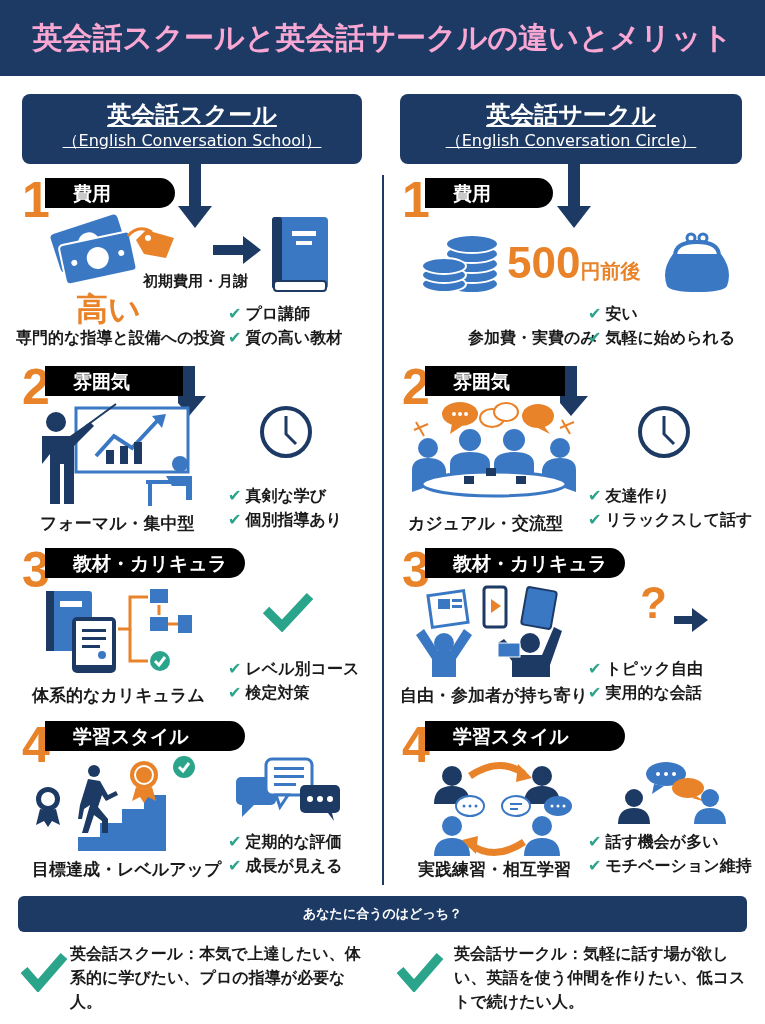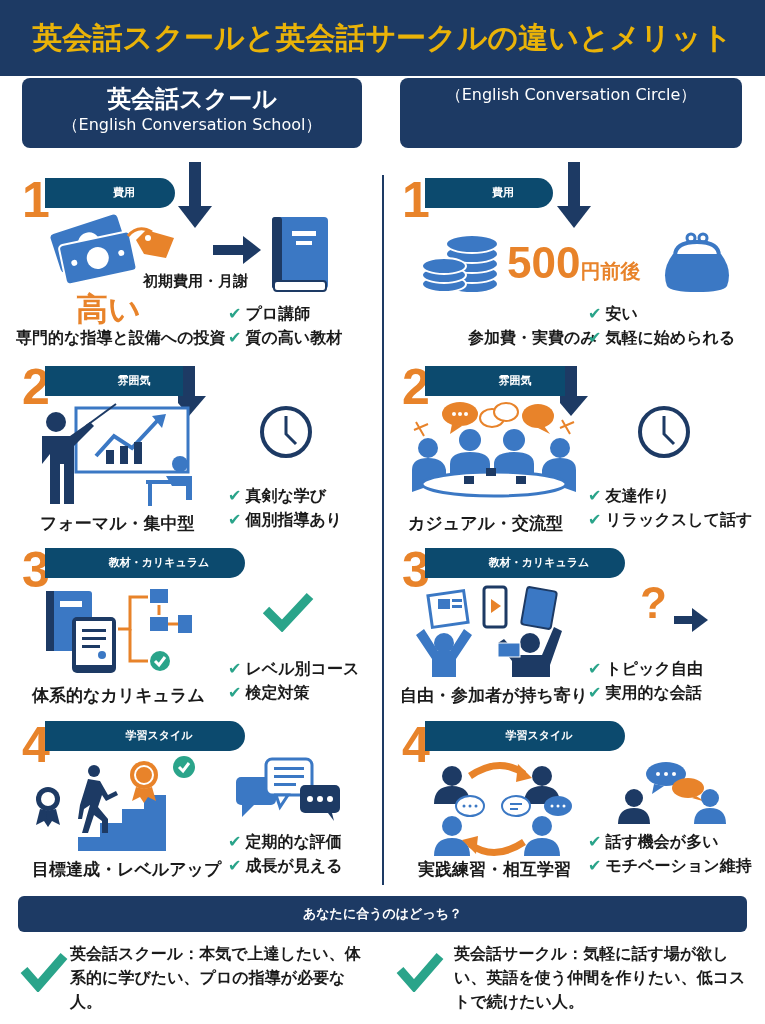--- a/index.html
+++ b/index.html
@@ -3,40 +3,40 @@
 <meta charset="utf-8">
 <style>
   * { box-sizing: border-box; margin: 0; padding: 0; }
   html, body { width: 765px; height: 1024px; background: #ffffff; overflow: hidden; }
   body { font-family: "DejaVu Sans", "Liberation Sans", sans-serif; color: #1a1a1a; position: relative; }
 
   .title-bar {
     position: absolute; left: 0; top: 0; width: 765px; height: 76px;
     background: #1d3a64; display: flex; align-items: center; justify-content: center;
   }
-  .title-bar h1 { color: #eab308; font-size: 30px; font-weight: bold; letter-spacing: 0px; }
+  .title-bar h1 { color: #f9a8d4; font-size: 30px; font-weight: bold; letter-spacing: 0px; }
 
   .divider { position: absolute; left: 382px; top: 175px; width: 2px; height: 710px; background: #1d3a64; }
 
   .col-header {
-    position: absolute; top: 78px; height: 70px; background: #1d3a64; border-radius: 8px;
-    color: #fff; text-align: center; padding-top: 6px;
+    position: absolute; top: 94px; height: 70px; background: #1d3a64; border-radius: 8px;
+    color: #fff; text-align: center; padding-top: 6px; text-decoration: underline;
   }
   .col-header .jp { font-size: 24px; font-weight: bold; line-height: 30px; }
   .col-header .en { font-size: 16px; line-height: 22px; }
 
   .big-arrow { position: absolute; }
 
   .sec-num {
     position: absolute; font-size: 50px; font-weight: bold; color: #e8832a; line-height: 50px;
     font-family: "Liberation Sans", sans-serif;
   }
   .sec-pill {
-    position: absolute; height: 30px; background: #0c4a6e; color: #fff; font-size: 11px; font-weight: bold;
-    border-radius: 0 15px 15px 0; padding-left: 28px; line-height: 30px; text-align: center;
+    position: absolute; height: 30px; background: #000000; color: #fff; font-size: 19px; font-weight: bold;
+    border-radius: 0 15px 15px 0; padding-left: 28px; line-height: 30px;
   }
 
   .label { position: absolute; font-size: 17px; font-weight: bold; color: #1a1a1a; white-space: nowrap; }
   .check-list { position: absolute; font-size: 16px; font-weight: bold; color: #1a1a1a; white-space: nowrap; line-height: 24px; }
   .check-list li { list-style: none; display: flex; align-items: center; }
   .tick { color: #2aa48a; font-weight: bold; margin-right: 4px; font-size: 16px; }
 
   .icon { position: absolute; }
 
   .bottom-bar {
@@ -51,20 +51,21 @@
 
 <div class="title-bar">
   <h1>英会話スクールと英会話サークルの違いとメリット</h1>
 </div>
 
 <div class="col-header" style="left:22px;width:340px;">
   <div class="jp">英会話スクール</div>
   <div class="en">（English Conversation School）</div>
 </div>
 <div class="col-header" style="left:400px;width:342px;">
+  <div class="jp">英会話サークル</div>
   <div class="en">（English Conversation Circle）</div>
 </div>
 
 <svg class="big-arrow" style="left:178px;top:162px;" width="34" height="68">
   <rect x="11" y="0" width="12" height="46" fill="#1d3a64"></rect>
     <polygon points="0,44 34,44 17,66" fill="#1d3a64"></polygon>
 </svg>
 <svg class="big-arrow" style="left:557px;top:162px;" width="34" height="68">
   <rect x="11" y="0" width="12" height="46" fill="#1d3a64"></rect>
     <polygon points="0,44 34,44 17,66" fill="#1d3a64"></polygon>

